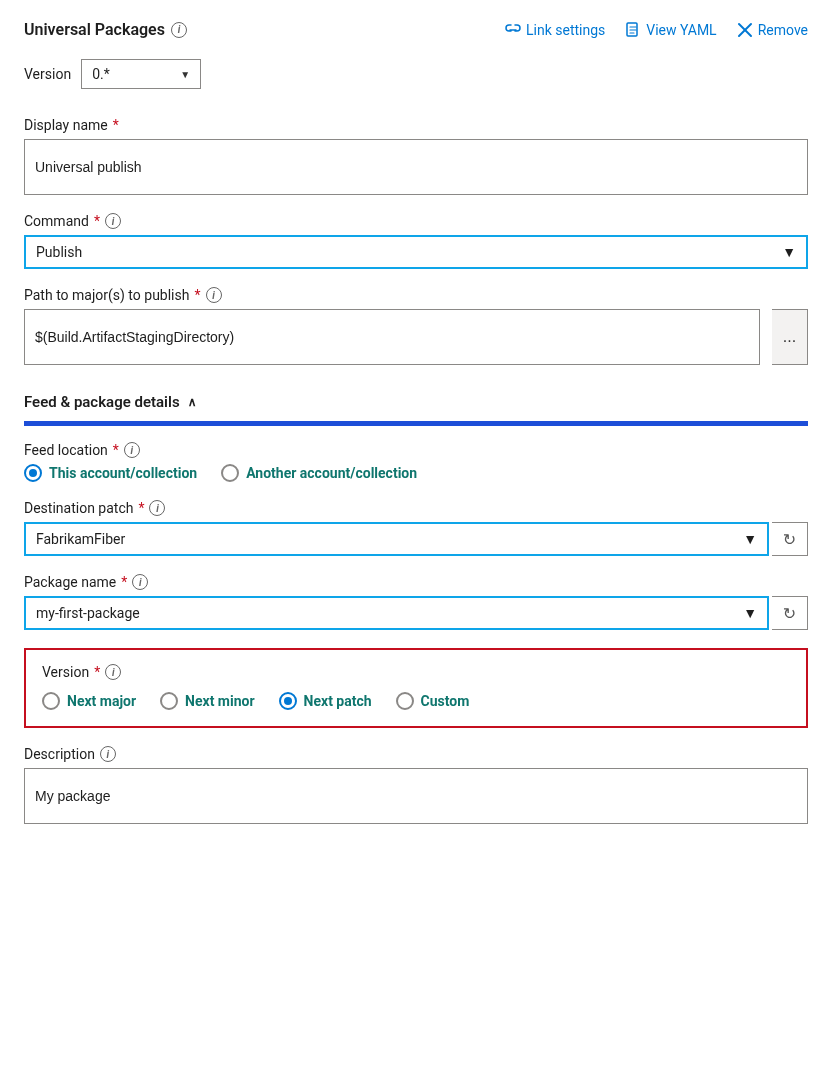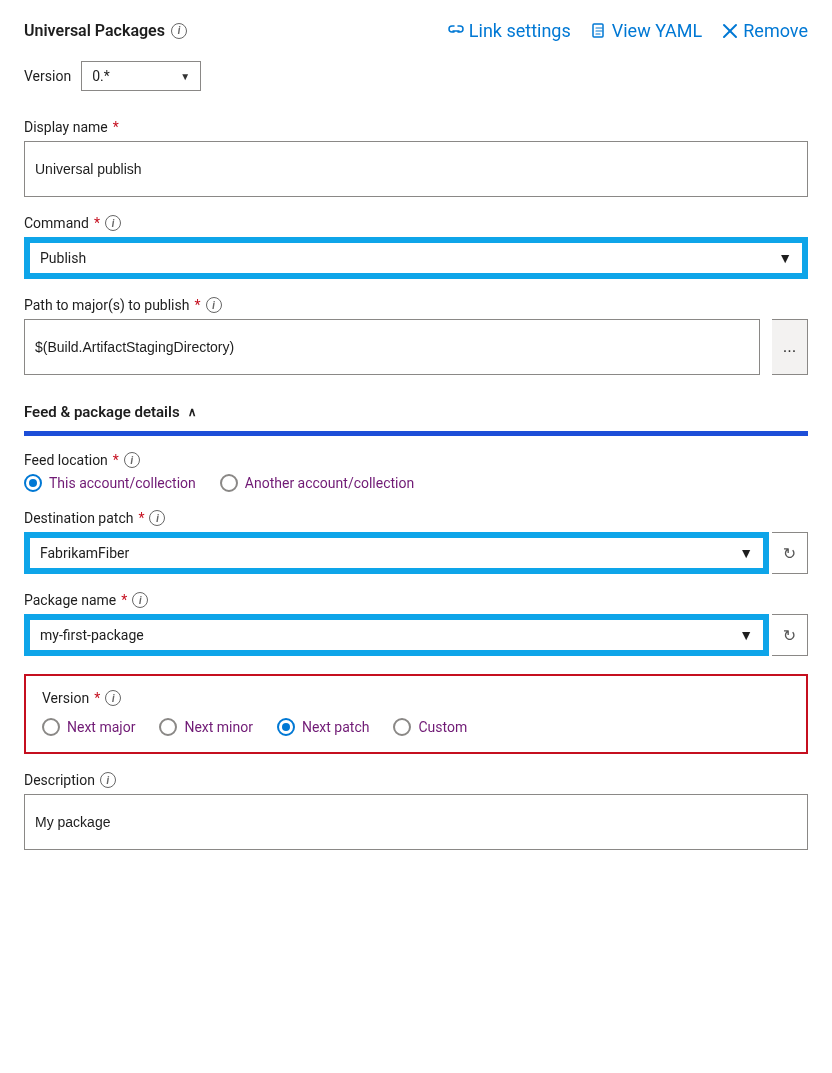--- a/index.html
+++ b/index.html
@@ -37,21 +37,21 @@
       align-items: center;
       gap: 20px;
     }
 
     .action-link {
       display: flex;
       align-items: center;
       gap: 5px;
       color: #0078d4;
       cursor: pointer;
-      font-size: 18px;
+      font-size: 14px;
       text-decoration: none;
     }
 
     .info-icon {
       display: inline-flex;
       align-items: center;
       justify-content: center;
       width: 16px;
       height: 16px;
       border: 1.5px solid #666;
@@ -144,21 +144,21 @@
       align-items: center;
       justify-content: center;
       min-width: 36px;
     }
 
     .command-dropdown {
       width: 100%;
       display: flex;
       align-items: center;
       justify-content: space-between;
-      border: 6px solid #0ea5e9;
+      border: 2px solid #0ea5e9;
       padding: 7px 10px;
       cursor: pointer;
       background: #fff;
       font-size: 14px;
       color: #1e1e1e;
     }
 
     .section-header {
       display: flex;
       align-items: center;
@@ -207,21 +207,22 @@
     .radio-circle.selected::after {
       content: '';
       width: 8px;
       height: 8px;
       border-radius: 50%;
       background: #0078d4;
     }
 
     .radio-text {
       font-size: 14px;
-      color: #701a75;
+      color: #0f766e;
+      font-weight: bold;
     }
 
     .dropdown-with-refresh {
       display: flex;
       align-items: stretch;
       gap: 3px;
     }
 
     .dropdown-with-refresh .command-dropdown {
       flex: 1;

